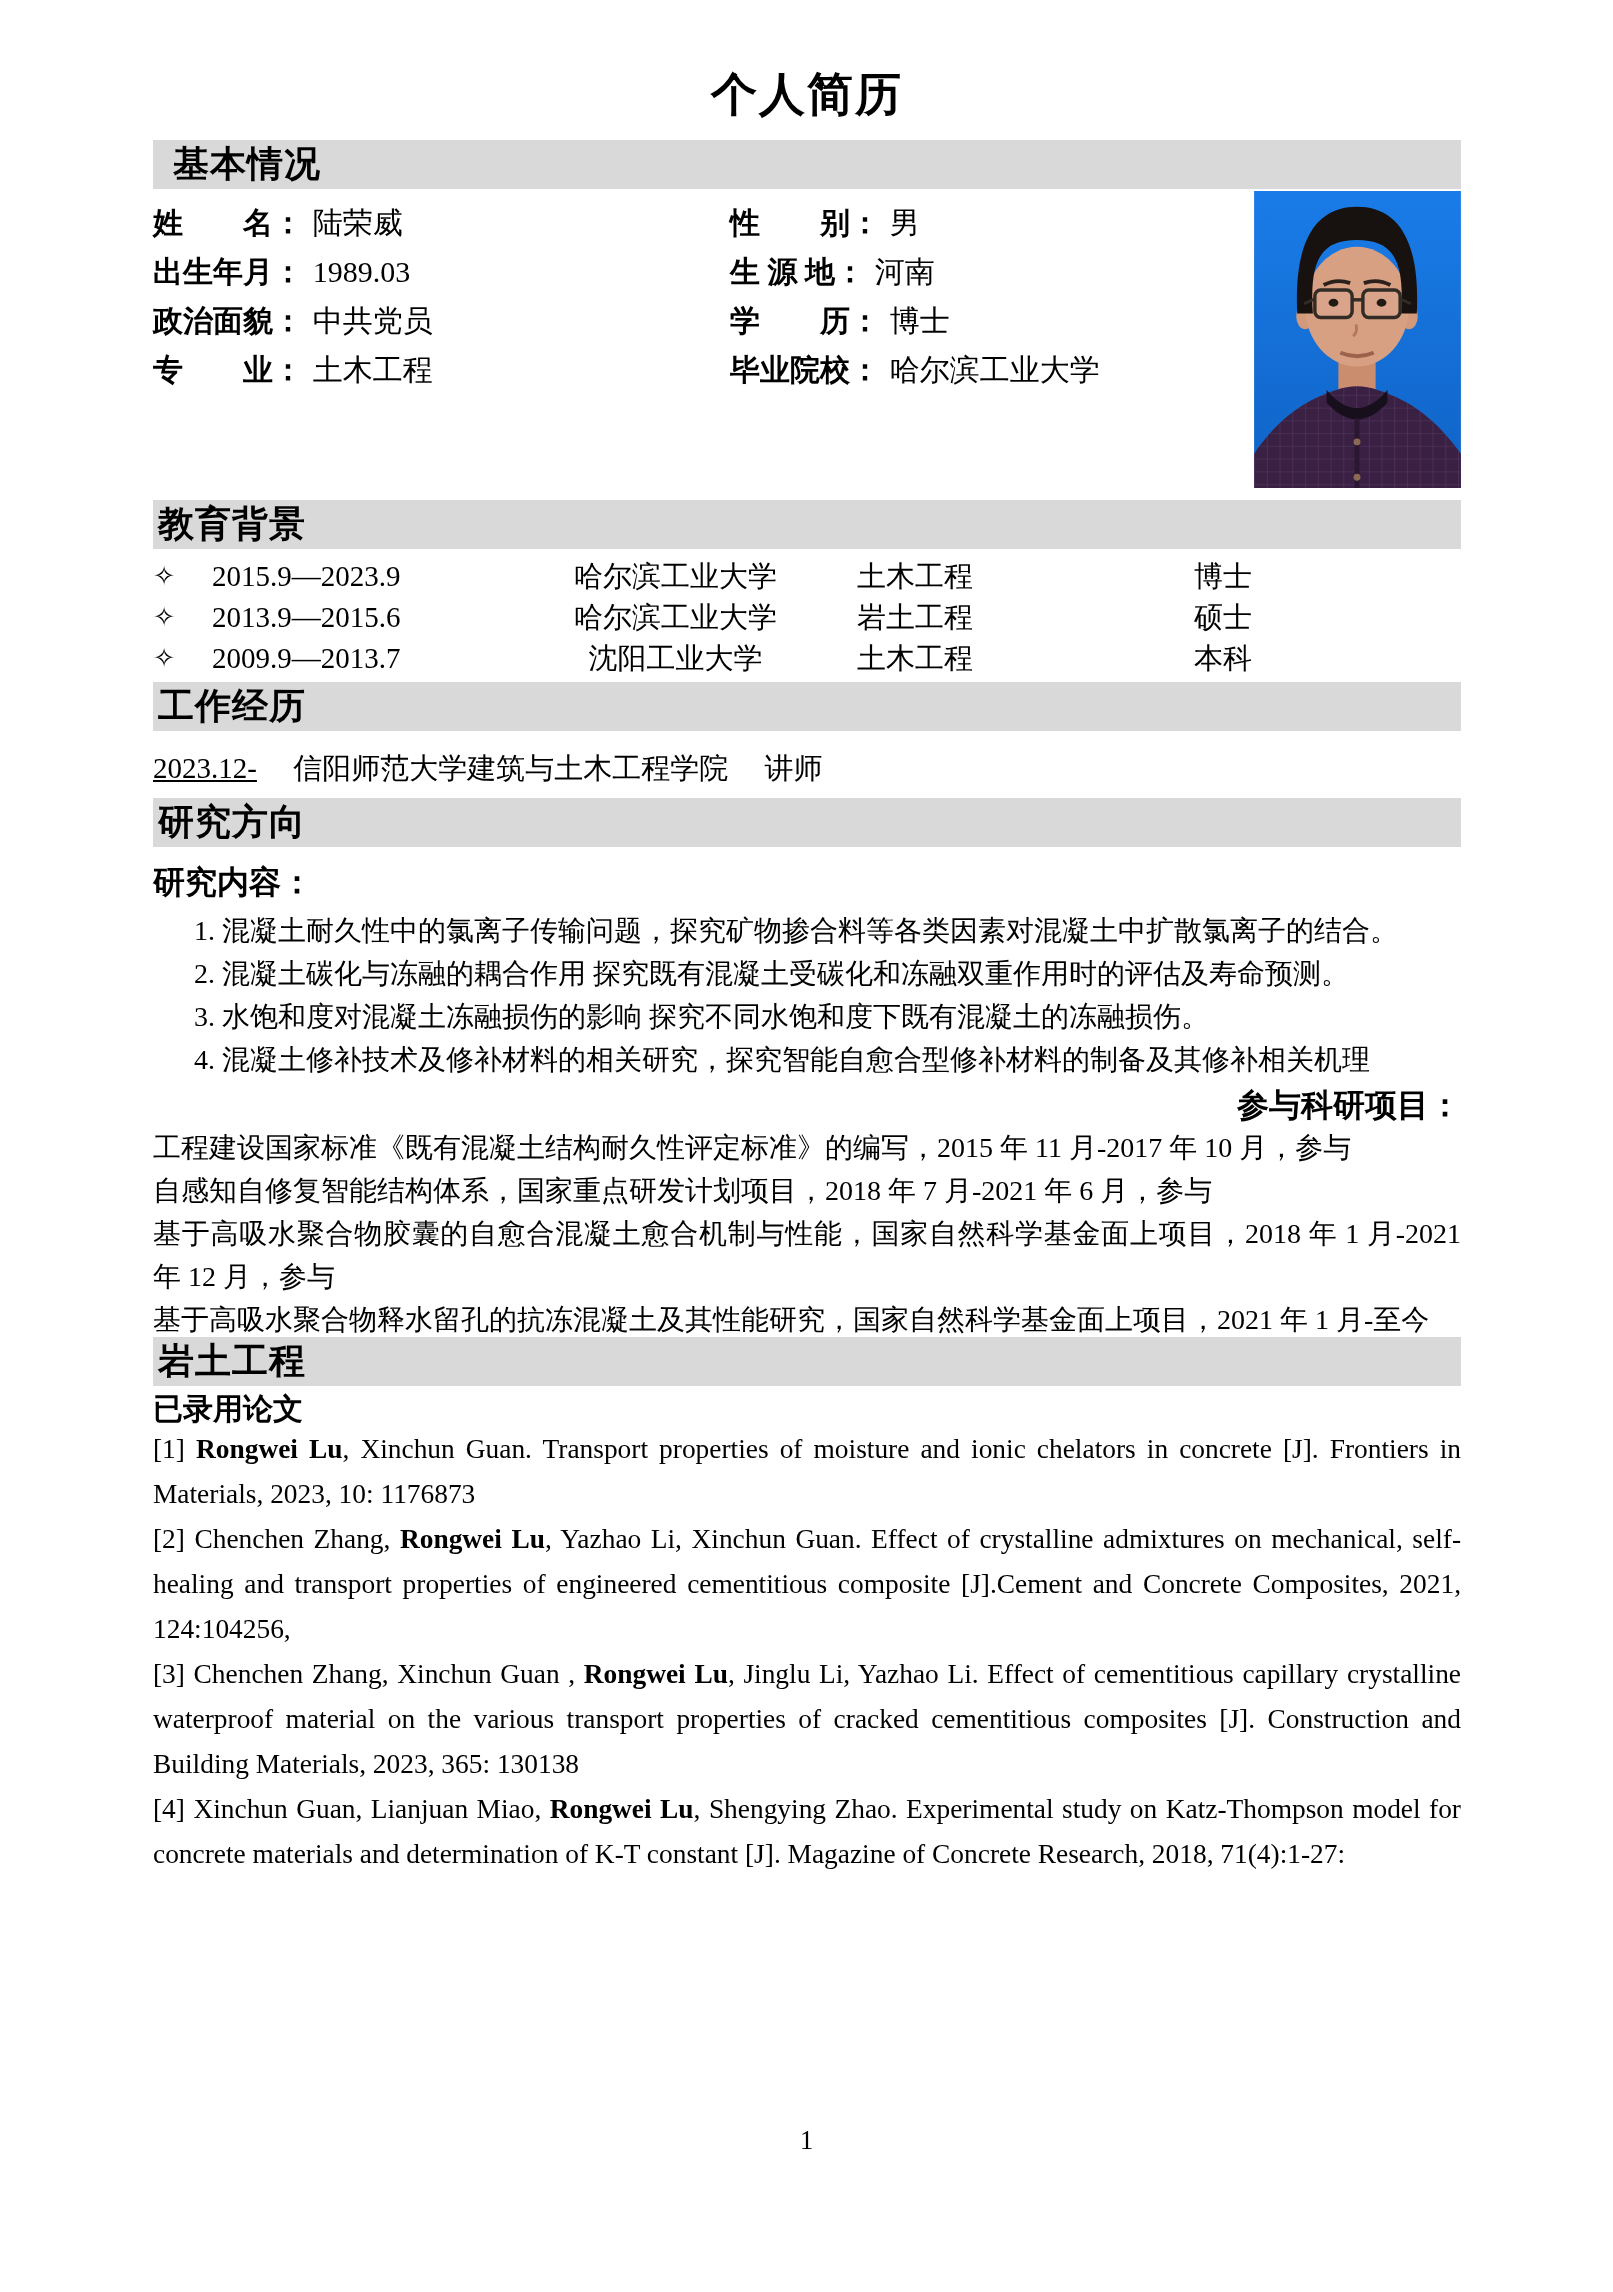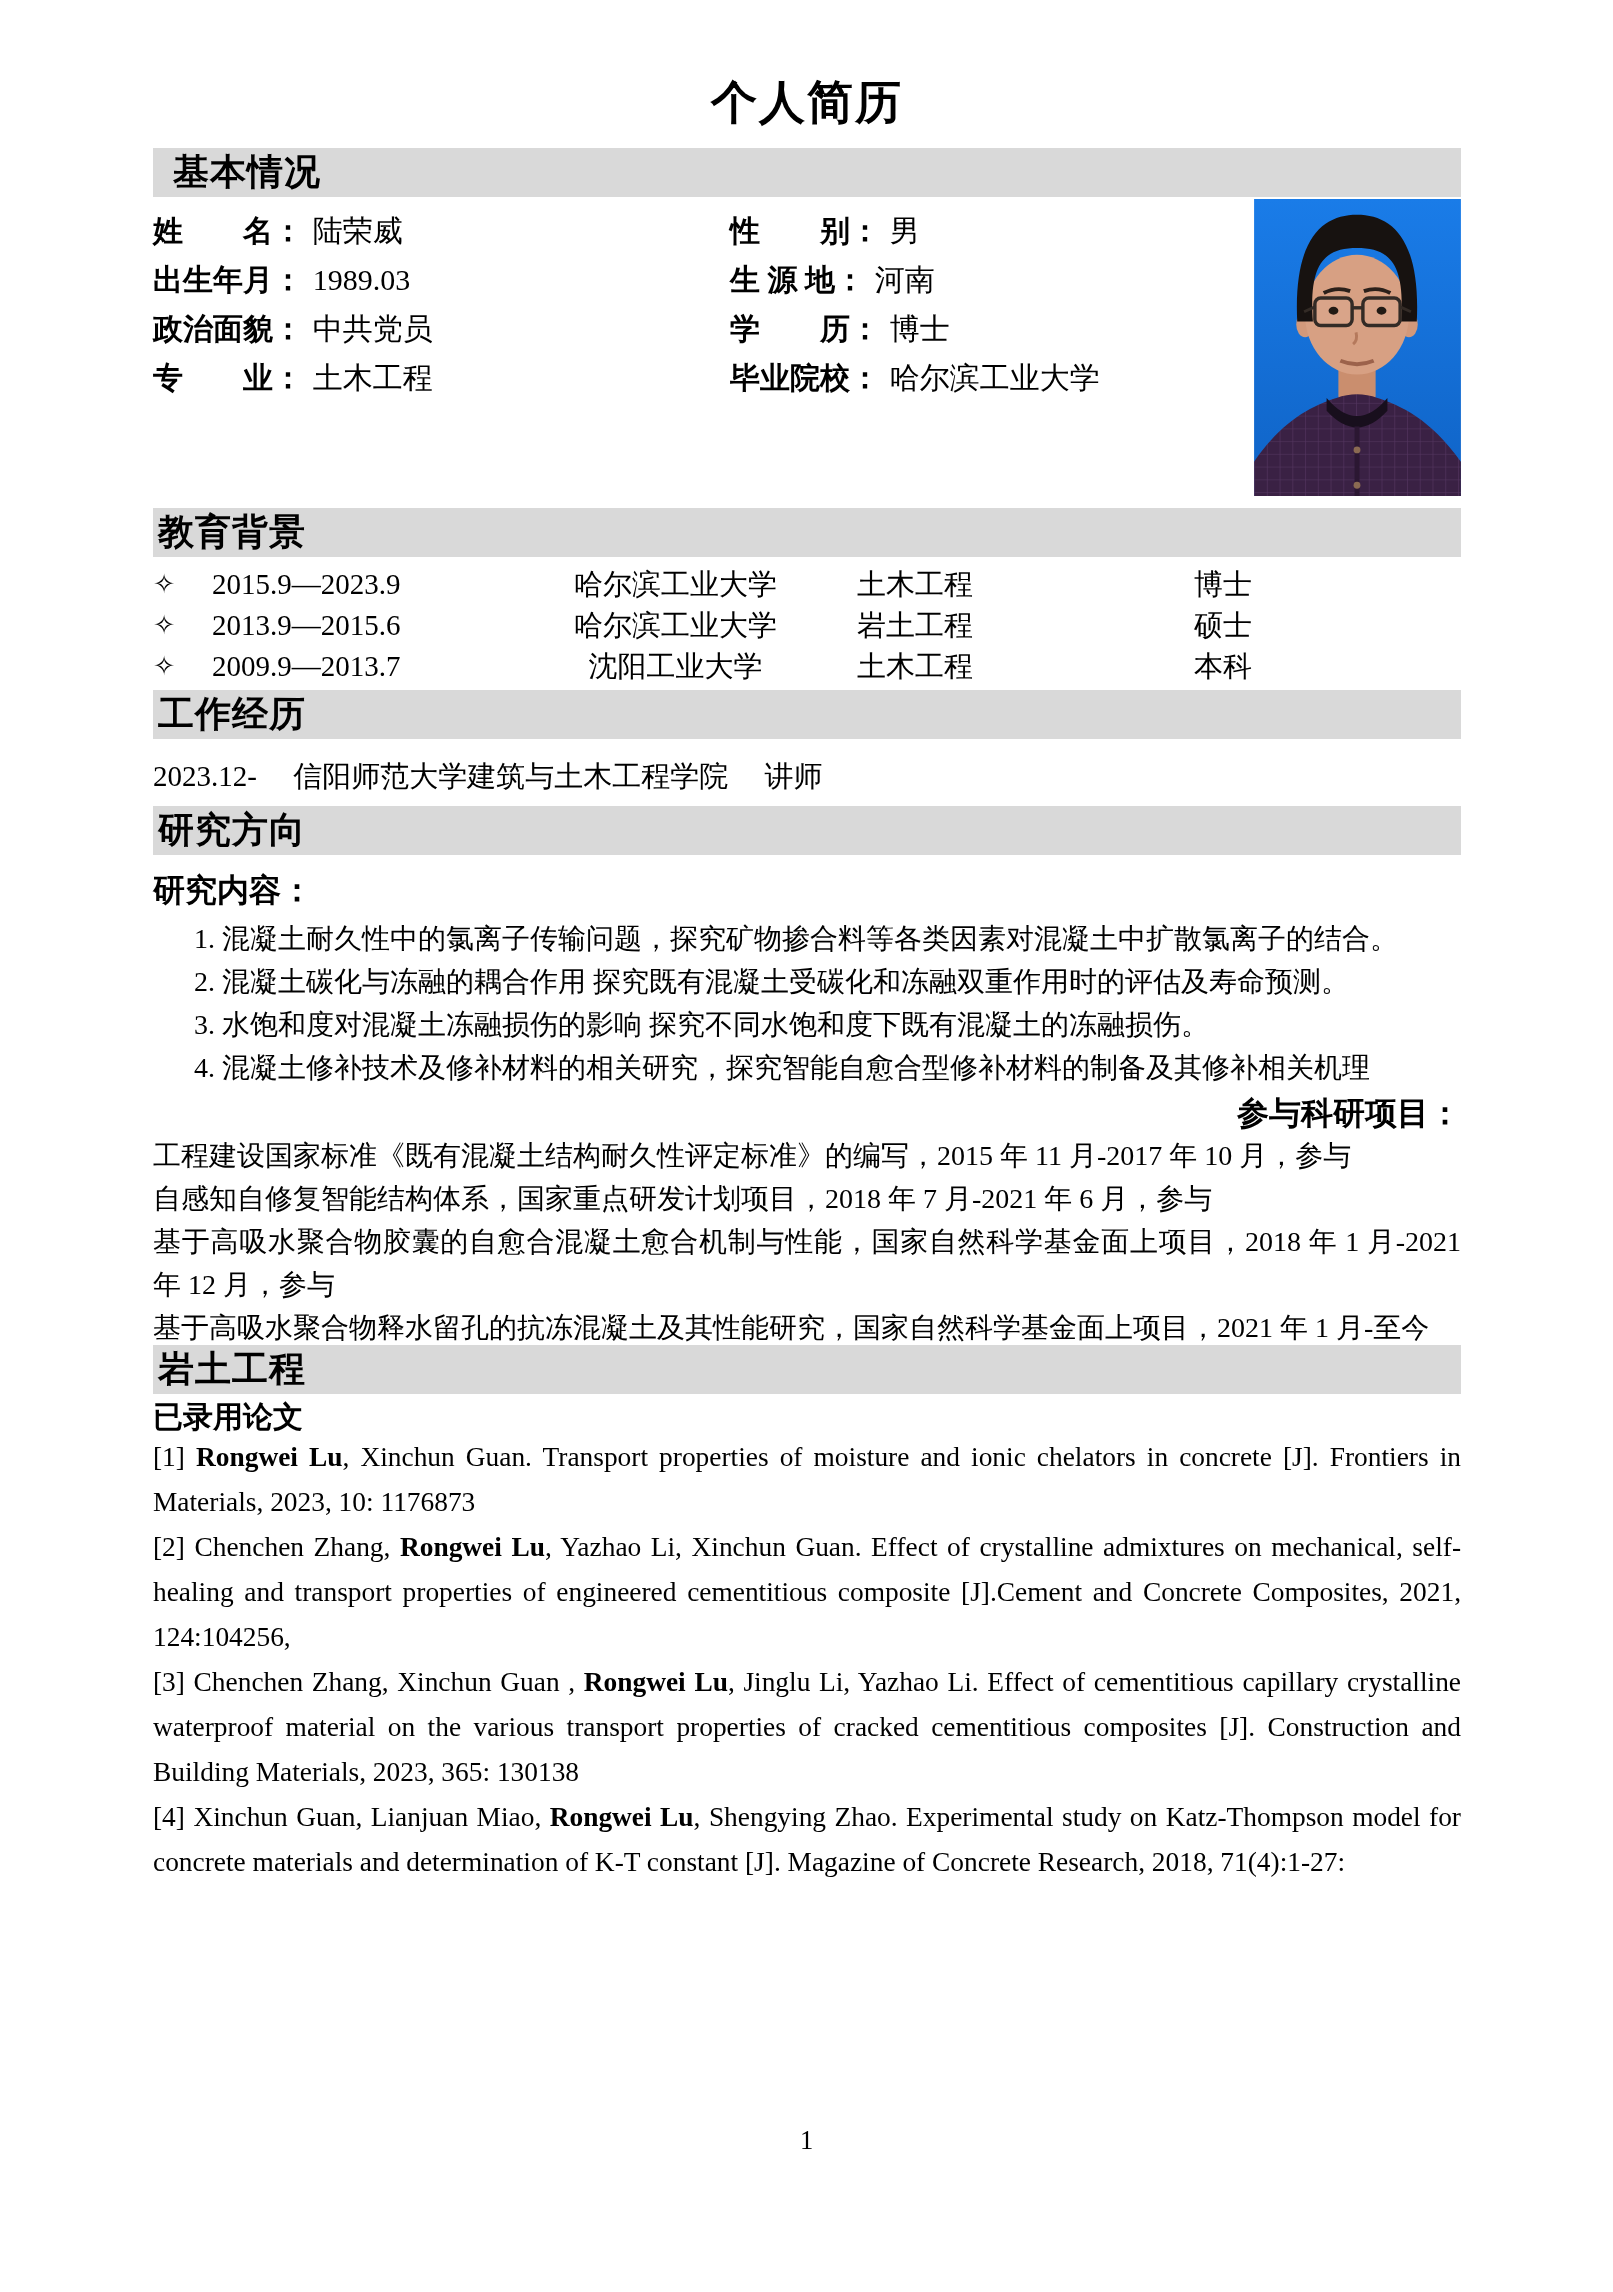--- a/index.html
+++ b/index.html
@@ -2,21 +2,21 @@
 <html><head>
 <meta charset="utf-8">
 <style>
   * { margin:0; padding:0; box-sizing:border-box; }
   html,body { background:#ffffff; }
   .page {
     position:relative; width:1613px; height:2293px; background:#fff;
     font-family:"Liberation Serif","DejaVu Serif",serif; color:#000;
     overflow:hidden;
   }
-  .content { position:absolute; left:153px; top:8px; width:1308px; }
+  .content { position:absolute; left:153px; top:0; width:1308px; }
   .doc-title {
     margin-top:69px; text-align:center; font-size:46px; line-height:51px;
     font-weight:bold; letter-spacing:2px;
   }
   .bar {
     background:#d9d9d9; height:49px; line-height:49px; padding-left:4.9px;
     font-size:36px; font-weight:bold; letter-spacing:1px;
   }
   .bar-basic { margin-top:19.6px;padding-left:20px; }
   
@@ -33,21 +33,21 @@
   .edu-rows { margin-top:6.9px; }
   .edu-row { display:flex; line-height:41px; font-size:29px; }
   .edu-bullet { width:59px; font-size:26.5px; }
   .edu-date { width:282px; }
   .edu-school { width:363px; text-align:center; }
   .edu-major { width:337px; }
   .edu-degree { flex:1; }
   
   .bar-work { margin-top:2.9px; }
   .work-row { margin-top:15.7px; line-height:43px; font-size:29px; }
-  .work-period { display:inline-block; }
+  .work-period { display:inline-block;text-decoration:underline; }
   .work-place { display:inline-block; margin-left:29px; }
   .work-title { display:inline-block; margin-left:29px; }
   
   .bar-research { margin-top:7.8px; }
   .sub-label { margin-top:15.7px; font-size:32px; font-weight:bold; line-height:41px; font-family:"Liberation Sans","DejaVu Sans",sans-serif; }
   .ritems { margin-top:5.9px; }
   .ritem { padding-left:41px; font-size:28px; line-height:43px; }
   .sub-label-projects { margin-top:4px;text-align:right; }
   .projects { margin-top:0; }
   .project { font-size:28px; line-height:43px; text-align:justify; }

